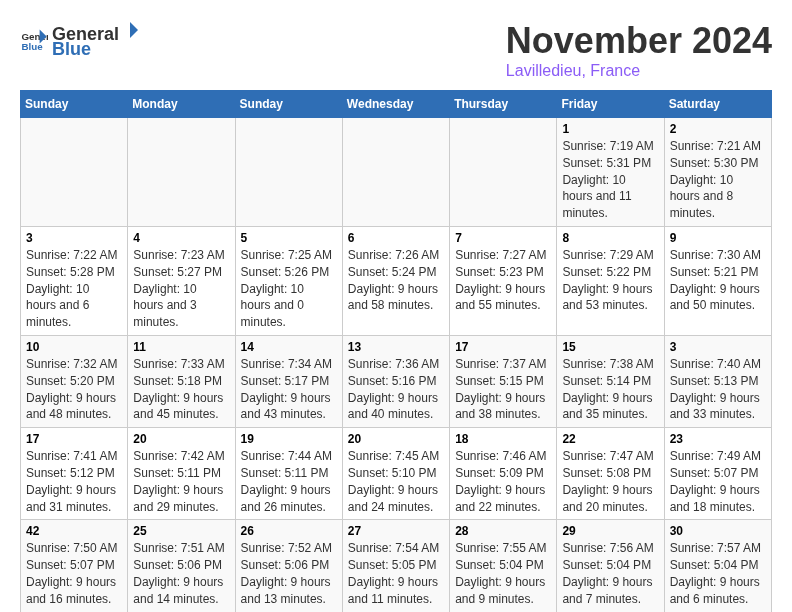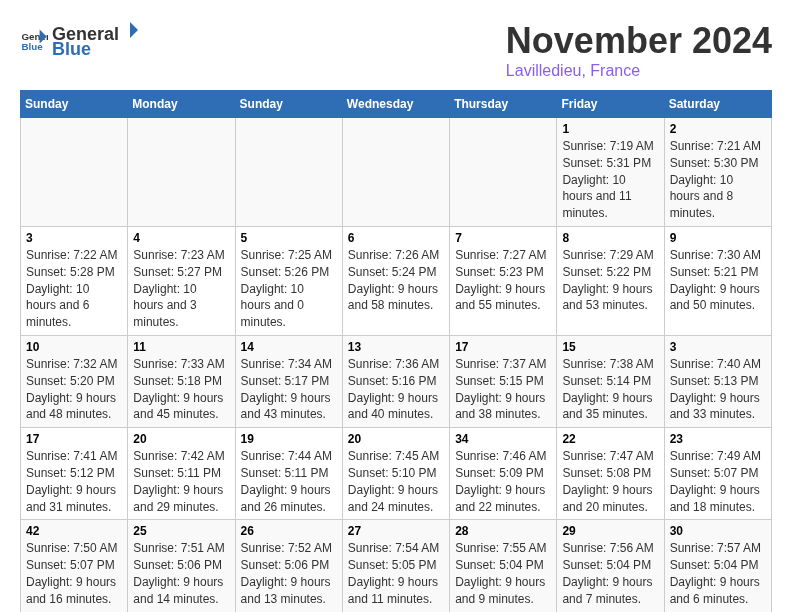--- a/index.html
+++ b/index.html
@@ -219,21 +219,21 @@
         </td>
         <td>
           <span class="day-num">19</span>
           <div class="day-info">Sunrise: 7:44 AM<br>Sunset: 5:11 PM<br>Daylight: 9 hours and 26 minutes.</div>
         </td>
         <td>
           <span class="day-num">20</span>
           <div class="day-info">Sunrise: 7:45 AM<br>Sunset: 5:10 PM<br>Daylight: 9 hours and 24 minutes.</div>
         </td>
         <td>
-          <span class="day-num">34</span>
+          <span class="day-num">18</span>
           <div class="day-info">Sunrise: 7:46 AM<br>Sunset: 5:09 PM<br>Daylight: 9 hours and 22 minutes.</div>
         </td>
         <td>
           <span class="day-num">22</span>
           <div class="day-info">Sunrise: 7:47 AM<br>Sunset: 5:08 PM<br>Daylight: 9 hours and 20 minutes.</div>
         </td>
         <td>
           <span class="day-num">23</span>
           <div class="day-info">Sunrise: 7:49 AM<br>Sunset: 5:07 PM<br>Daylight: 9 hours and 18 minutes.</div>
         </td>

